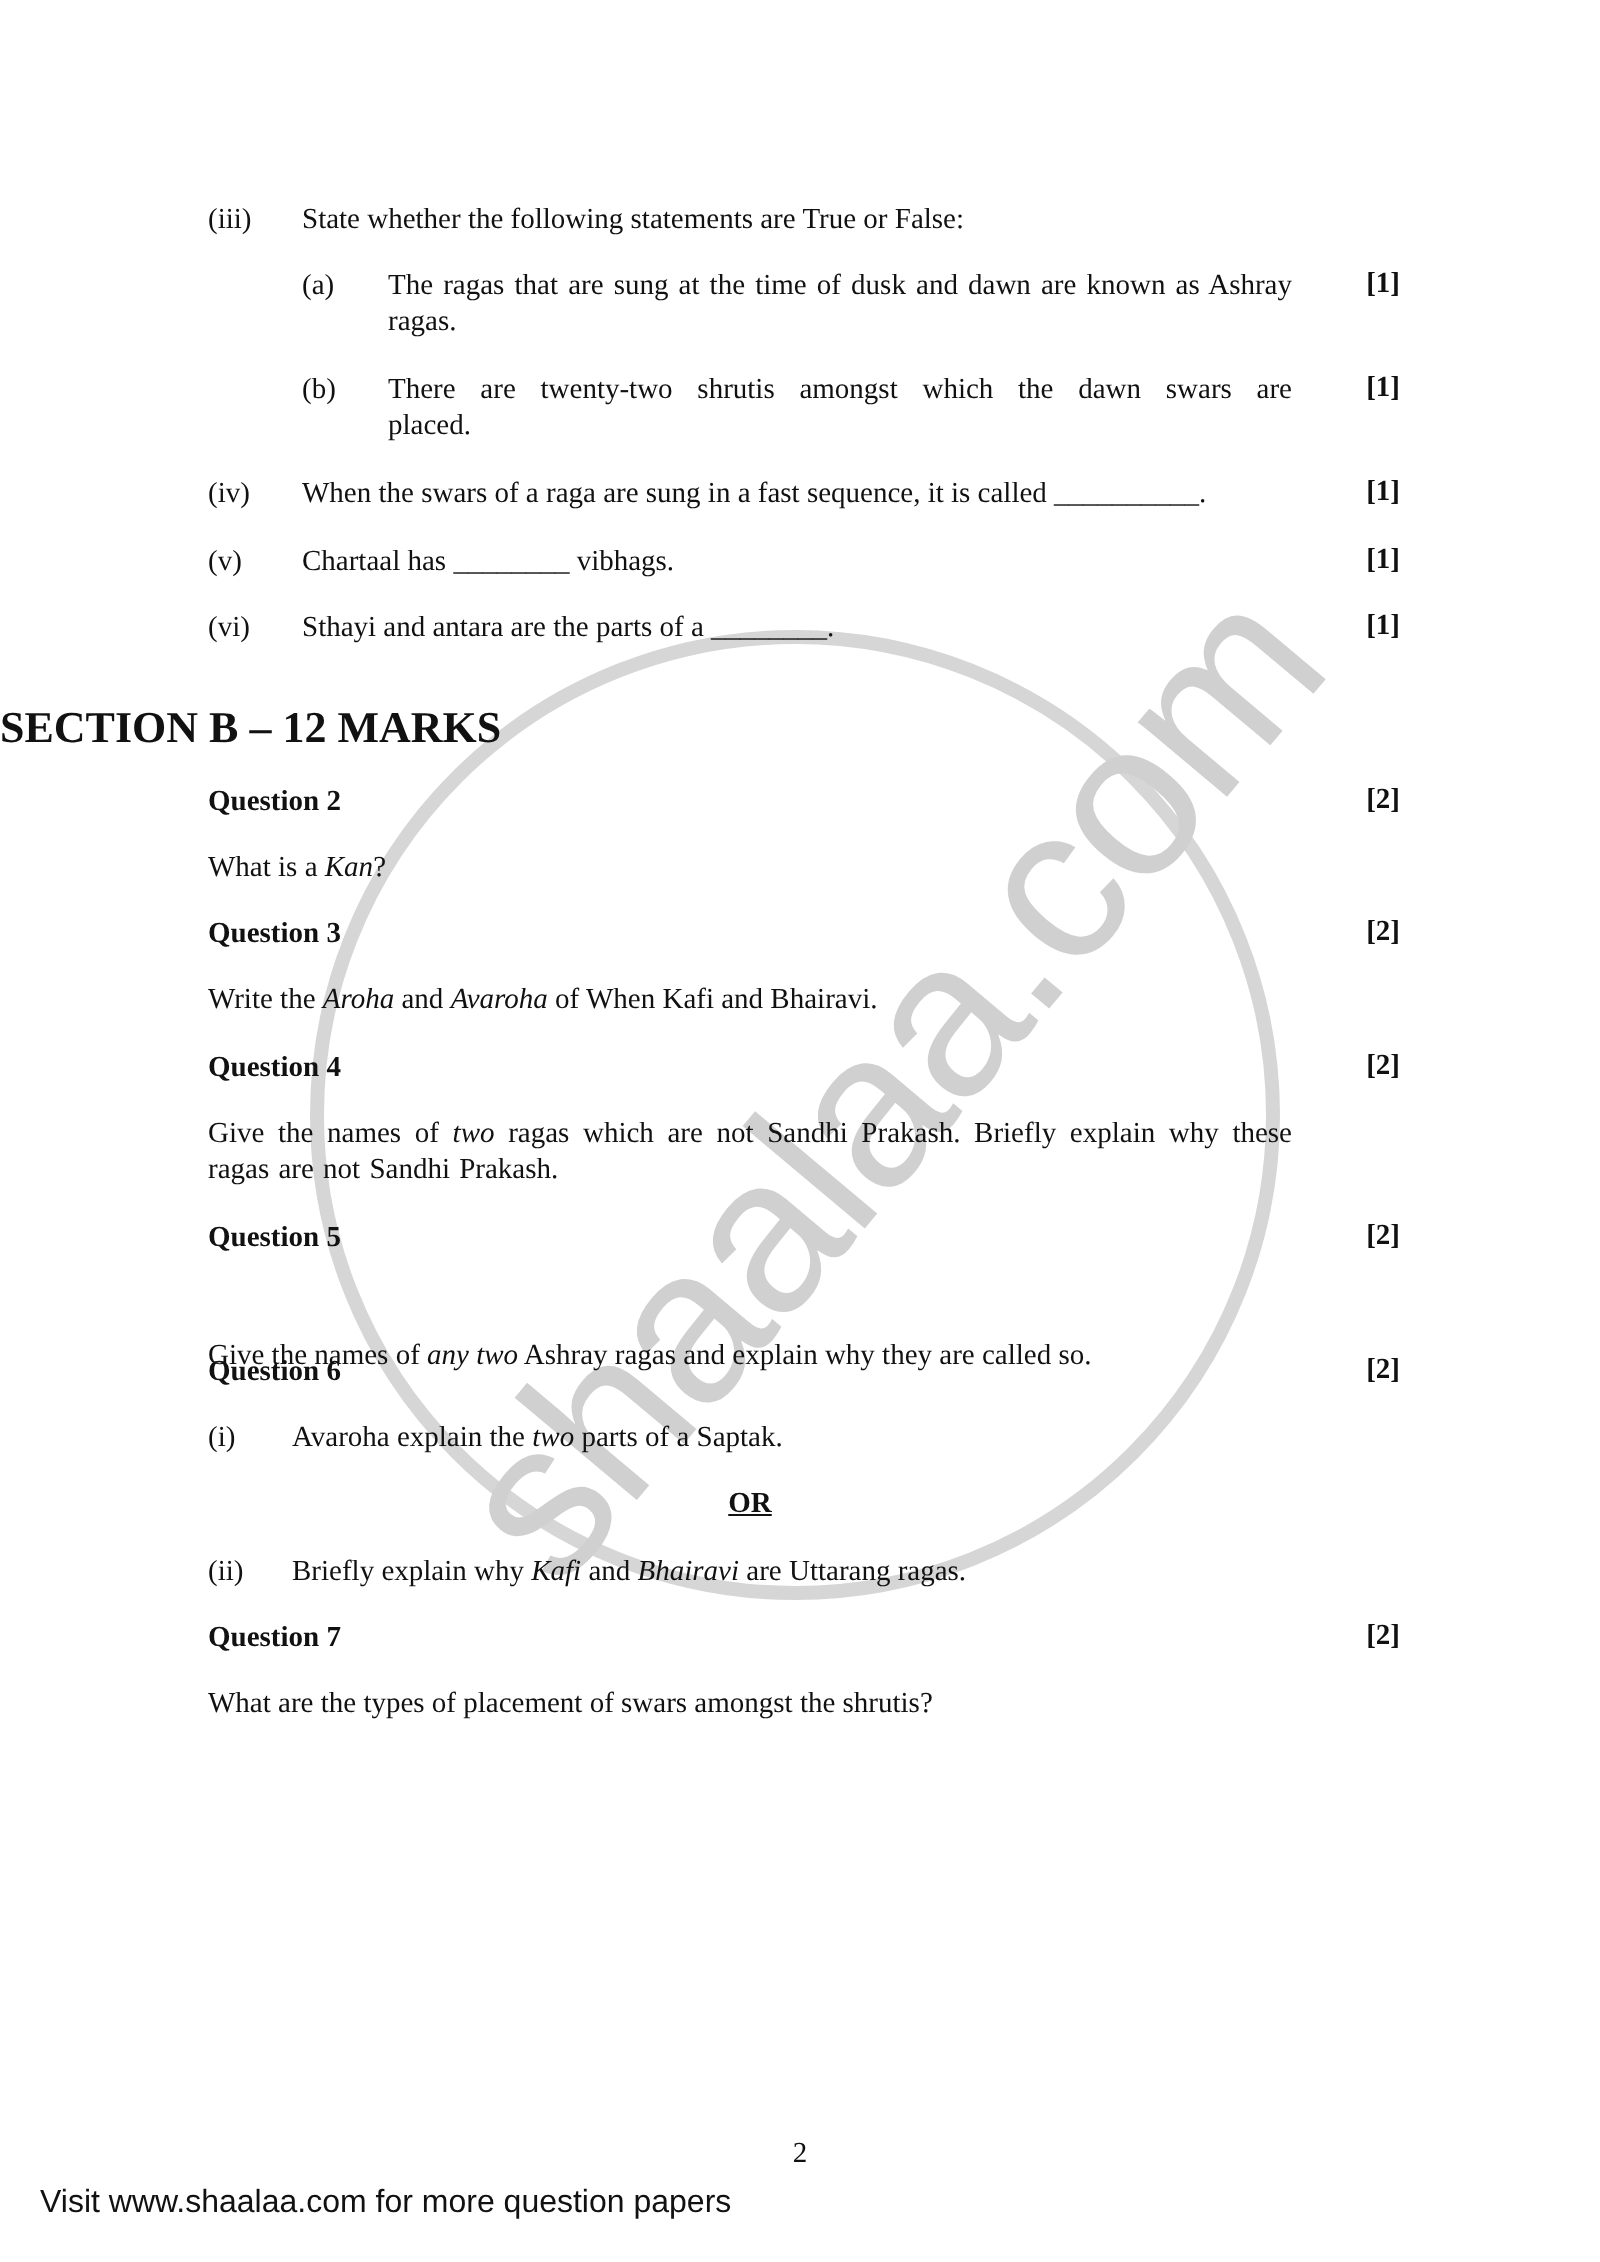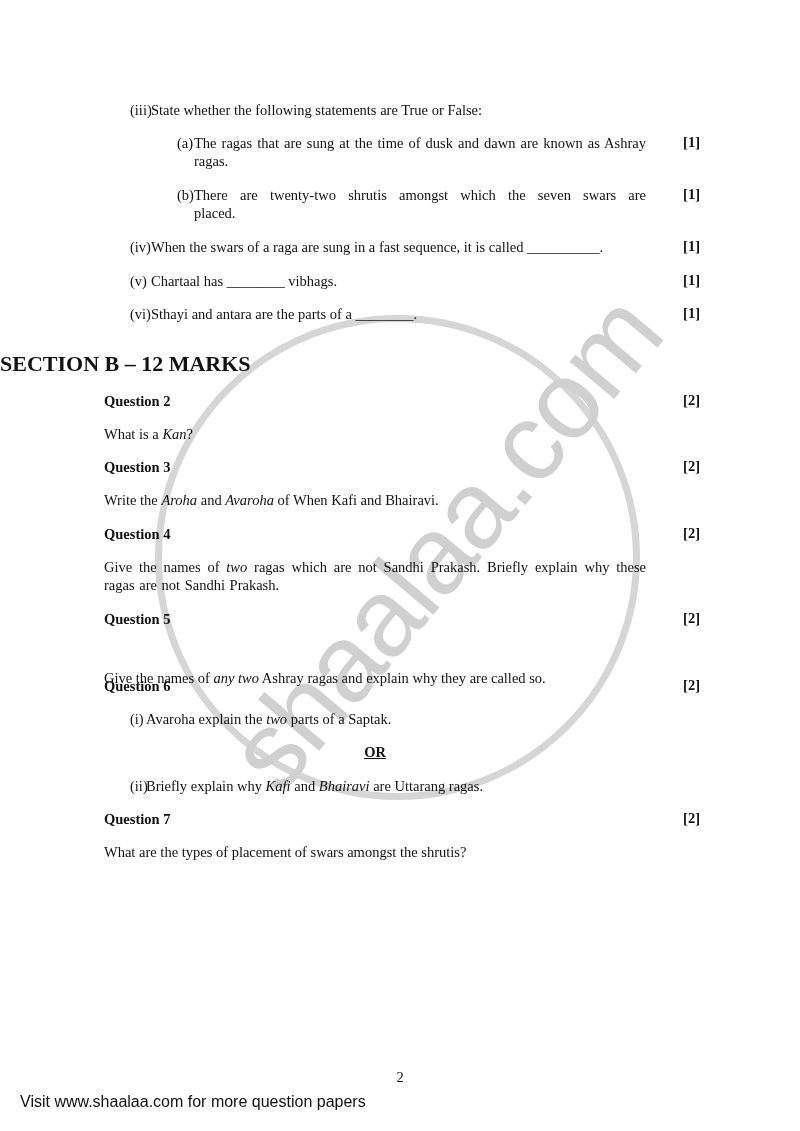--- a/index.html
+++ b/index.html
@@ -2,21 +2,21 @@
 <html><head>
   <meta charset="utf-8">
   <style>
     html, body { margin: 0; padding: 0; background: #ffffff; }
     body { width: 800px; height: 1131px; position: relative; overflow: hidden;
            font-family: "Liberation Serif", "DejaVu Serif", serif; color: #111; }
     .abs { position: absolute; }
     .txt { font-size: 14.5px; line-height: 18px; }
     .bold { font-weight: bold; }
     .mark { position: absolute; left: 670px; width: 30px; text-align: right; font-weight: bold; font-size: 14.5px; }
-    .num { position: absolute; font-size: 14.5px; margin-left: 26px; }
+    .num { position: absolute; font-size: 14.5px; }
     em { font-style: italic; }
     .justify { text-align: justify; text-align-last: left; }
     #watermark-circle { position: absolute; left: 155px; top: 315px; width: 485px; height: 485px;
       border: 7px solid #d6d6d6; border-radius: 50%; box-sizing: border-box; z-index: 0; }
     #watermark-text { position: absolute; left: 165px; top: 525px; width: 480px; text-align: center;
       font-family: "Liberation Sans", "DejaVu Sans", sans-serif; font-size: 110px; color: #d0d0d0;
       transform: rotate(-50deg); transform-origin: center center; z-index: 0; letter-spacing: -2px; }
     .content { position: relative; z-index: 1; }
     #footer-text { position: absolute; left: 20px; top: 1093px;
       font-family: "Liberation Sans", "DejaVu Sans", sans-serif; font-size: 16px; color: #111; }
@@ -30,21 +30,21 @@
 <div class="content">
 
   <span class="num txt" style="left:104px; top:101px;">(iii)</span>
   <span class="abs txt" style="left:151px; top:101px;">State whether the following statements are True or False:</span>
 
   <span class="num txt" style="left:151px; top:134px;">(a)</span>
   <div class="abs txt justify" style="left:194px; top:134px; width:452px;">The ragas that are sung at the time of dusk and dawn are known as Ashray ragas.</div>
   <span class="mark" style="top:134px;">[1]</span>
 
   <span class="num txt" style="left:151px; top:186px;">(b)</span>
-  <div class="abs txt justify" style="left:194px; top:186px; width:452px; word-spacing:6px;">There are twenty-two shrutis amongst which the seven swars are placed.</div>
+  <div class="abs txt justify" style="left:194px; top:186px; width:452px; word-spacing:6px;">There are twenty-two shrutis amongst which the dawn swars are placed.</div>
   <span class="mark" style="top:186px;">[1]</span>
 
   <span class="num txt" style="left:104px; top:238px;">(iv)</span>
   <span class="abs txt" style="left:151px; top:238px;">When the swars of a raga are sung in a fast sequence, it is called __________.</span>
   <span class="mark" style="top:238px;">[1]</span>
 
   <span class="num txt" style="left:104px; top:272px;">(v)</span>
   <span class="abs txt" style="left:151px; top:272px;">Chartaal has ________ vibhags.</span>
   <span class="mark" style="top:272px;">[1]</span>
 

